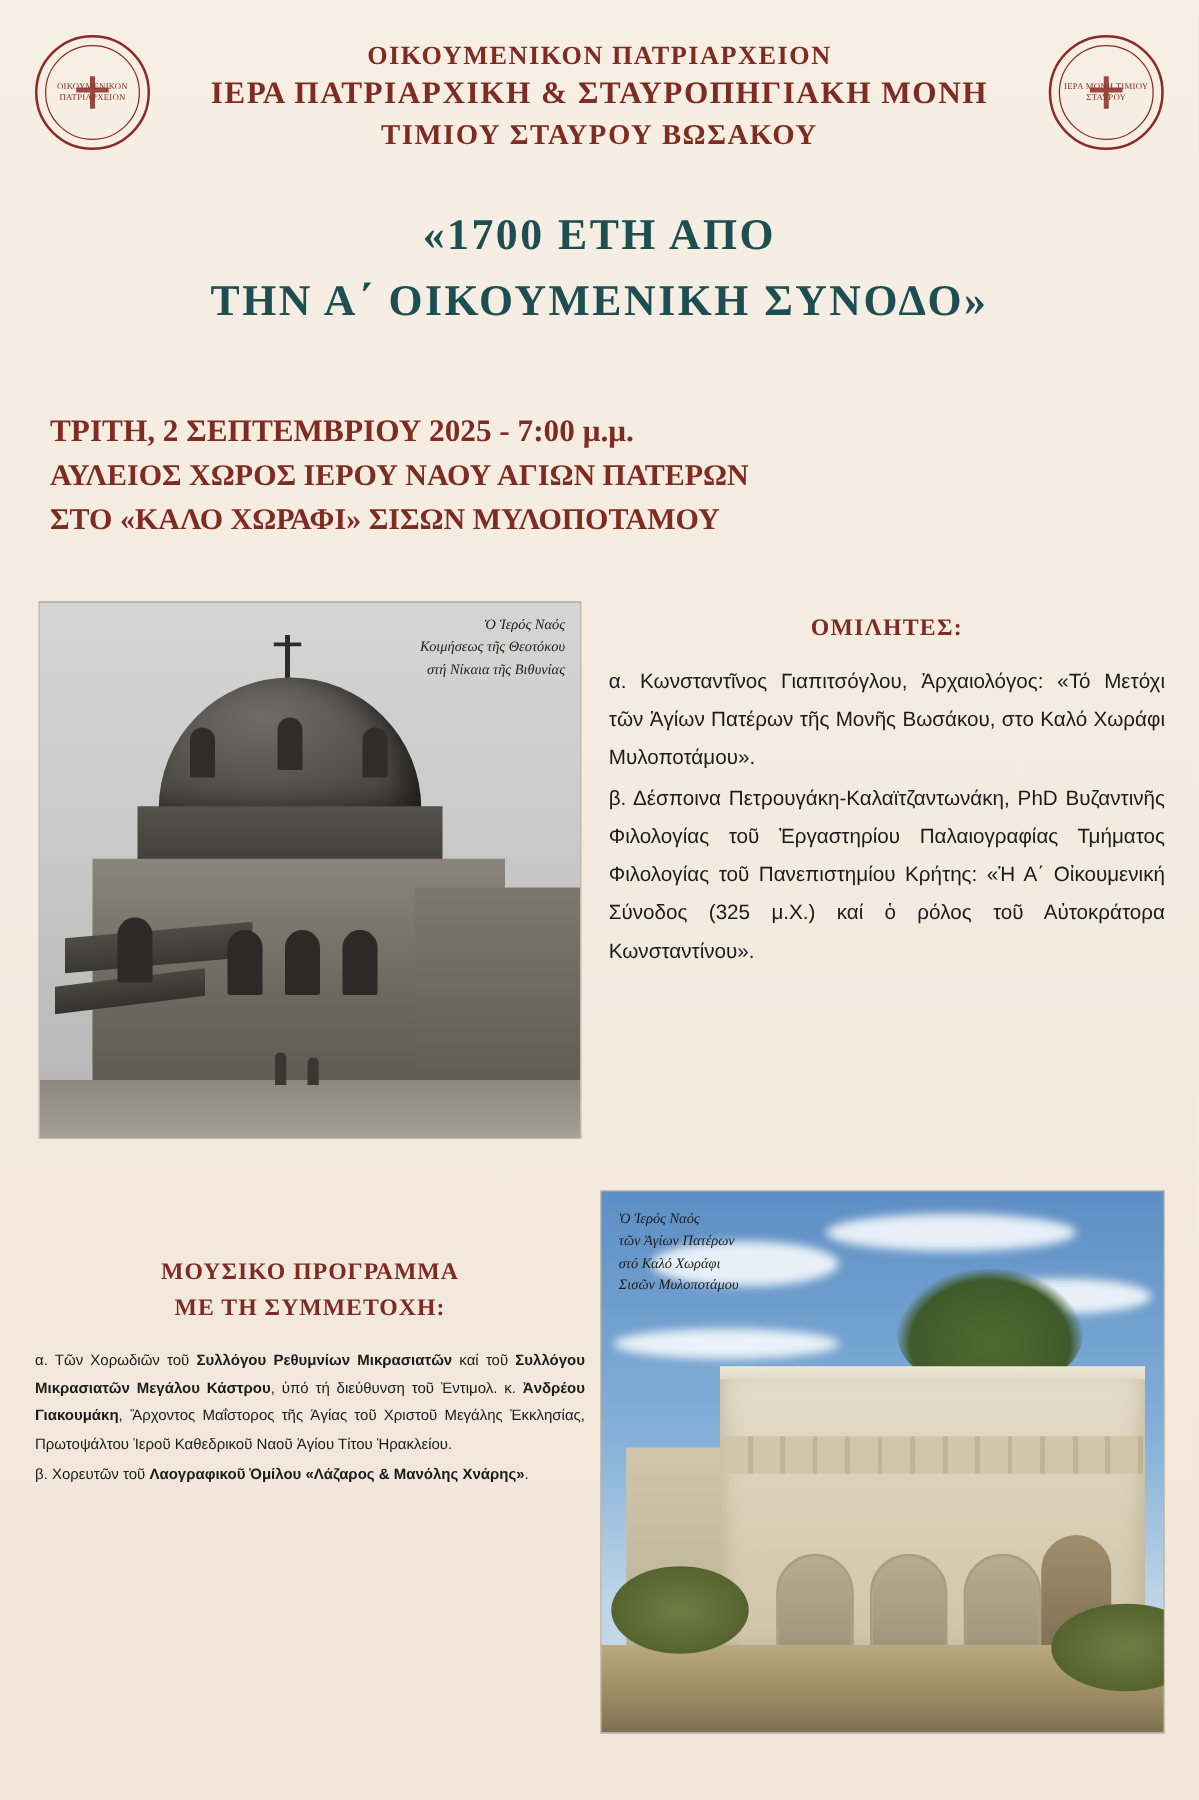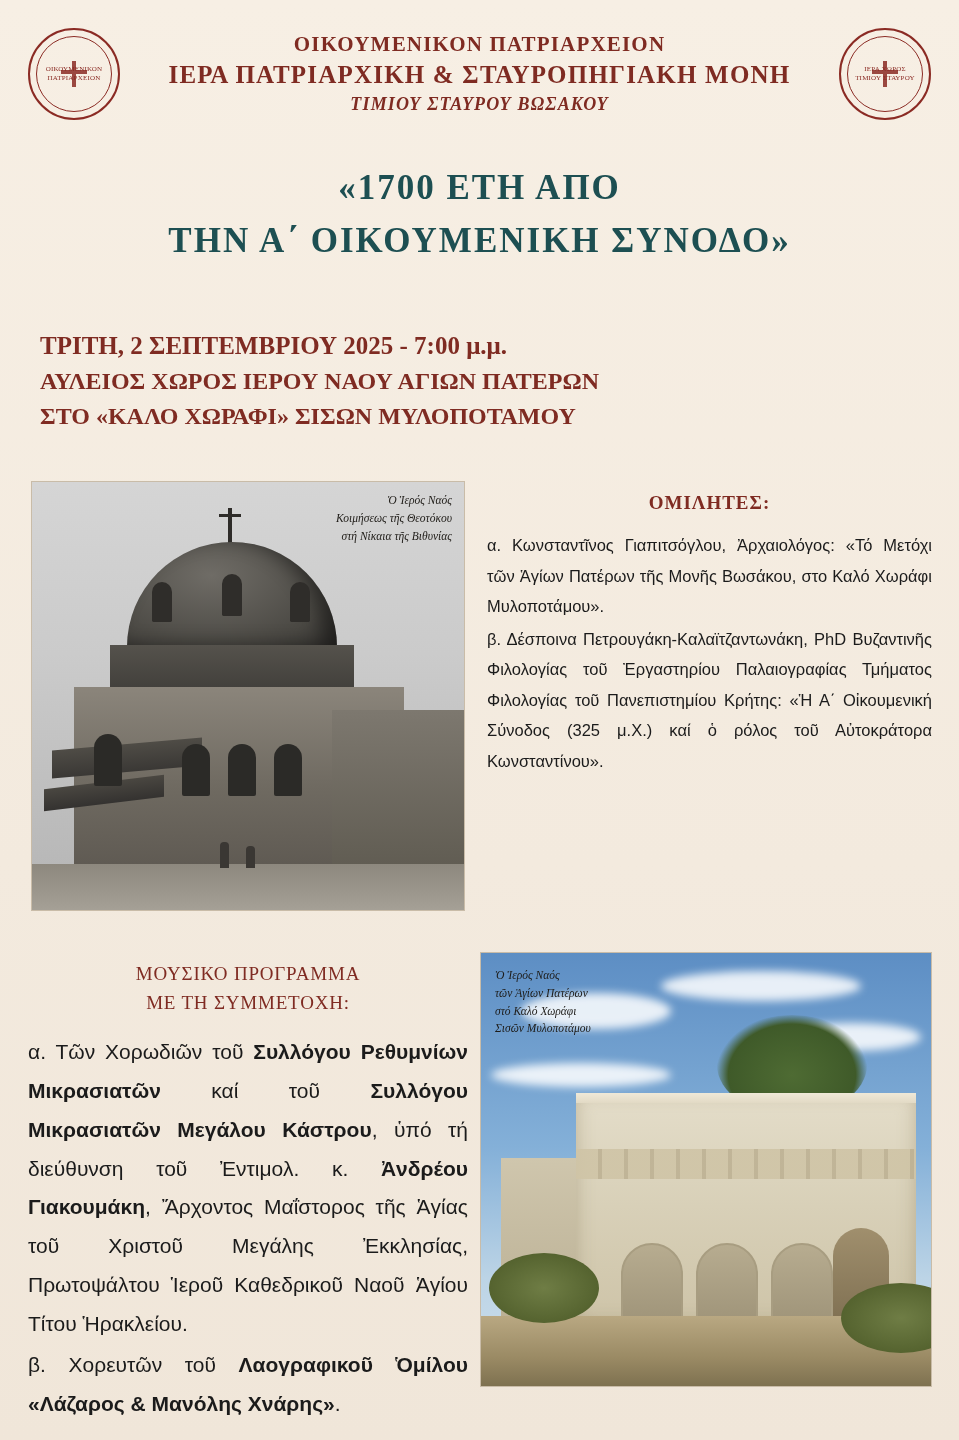--- a/index.html
+++ b/index.html
@@ -92,21 +92,21 @@
     right: 150px;
     top: 30px;
     text-align: center;
     color: #7f2b22;
     font-family: "Liberation Serif", serif;
     font-weight: bold;
     letter-spacing: 1.2px;
   }
   .header-line-1 { font-size: 21px; line-height: 1.35; }
   .header-line-2 { font-size: 25px; line-height: 1.35; }
-  .header-line-3 { font-size: 18px; line-height: 1.35; font-style: italic; }
+  .header-line-3 { font-size: 23px; line-height: 1.35; }
 
   
   .main-title {
     position: absolute;
     top: 162px;
     left: 40px;
     width: 879px;
     text-align: center;
     color: #1d4f52;
     font-family: "Liberation Serif", serif;
@@ -279,29 +279,30 @@
   .music {
     position: absolute;
     left: 28px;
     top: 960px;
     width: 440px;
   }
   .music-heading {
     text-align: center;
     color: #7f2b22;
     font-family: "Liberation Serif", serif;
-    font-weight: normal;
+    font-weight: bold;
     font-size: 19px;
     letter-spacing: .8px;
     line-height: 1.5;
     margin-bottom: 16px;
+    margin-top: 44px;
   }
   .music p {
     margin: 0 0 2px 0;
-    font-size: 21px;
+    font-size: 12px;
     line-height: 1.85;
     text-align: justify;
     color: #1b1b1b;
   }
   .music p b { font-weight: bold; }
 
   
   .photo-2 {
     position: absolute;
     left: 480px;
@@ -412,21 +413,21 @@
 
     <div class="seal seal-left">
       <div class="ring"></div>
       <div class="cross"></div>
       <div class="seal-text">ΟΙΚΟΥΜΕΝΙΚΟΝ ΠΑΤΡΙΑΡΧΕΙΟΝ</div>
     </div>
 
     <div class="seal seal-right">
       <div class="ring"></div>
       <div class="cross"></div>
-      <div class="seal-text">ΙΕΡΑ ΧΩΡΟΣ ΤΙΜΙΟΥ ΣΤΑΥΡΟΥ</div>
+      <div class="seal-text">ΙΕΡΑ ΜΟΝΗ ΤΙΜΙΟΥ ΣΤΑΥΡΟΥ</div>
     </div>
 
     <div class="header-titles">
       <div class="header-line-1">ΟΙΚΟΥΜΕΝΙΚΟΝ ΠΑΤΡΙΑΡΧΕΙΟΝ</div>
       <div class="header-line-2">ΙΕΡΑ ΠΑΤΡΙΑΡΧΙΚΗ &amp; ΣΤΑΥΡΟΠΗΓΙΑΚΗ ΜΟΝΗ</div>
       <div class="header-line-3">ΤΙΜΙΟΥ ΣΤΑΥΡΟΥ ΒΩΣΑΚΟΥ</div>
     </div>
   </div>
 
   <div class="main-title">

